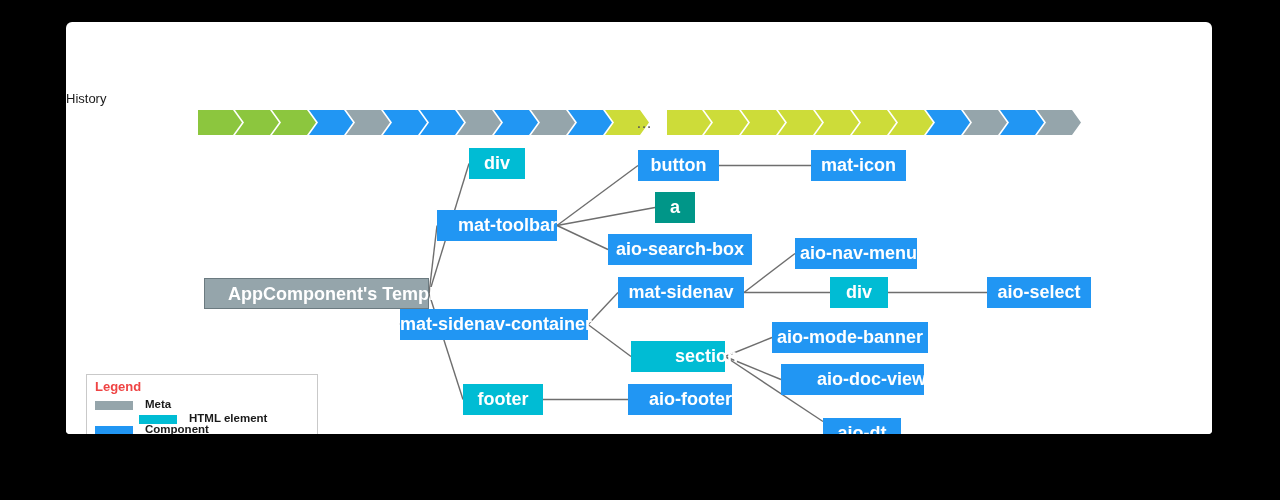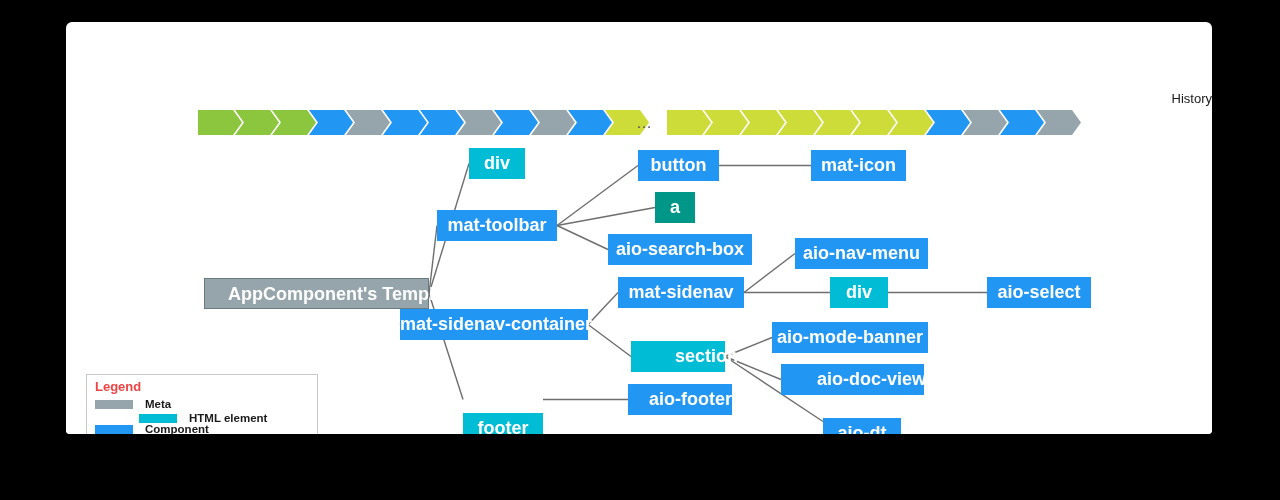--- a/index.html
+++ b/index.html
@@ -81,21 +81,21 @@
     width: 1146px;
     height: 383px;
     background: #ffffff;
   }
 
   
   #history-label {
     position: absolute;
     left: 0; right: 0;
     top: 40px;
-    text-align: right;
+    text-align: left;
     font-size: 13px;
     color: #1a1a1a;
   }
   .history-strip {
     position: absolute;
     top: 59px;
     height: 25px;
     display: flex;
     align-items: center;
   }
@@ -165,21 +165,21 @@
     top: 4px;
     font-size: 13px;
     font-weight: bold;
     color: #ef4444;
   }
   .legend-row {
     position: absolute;
     left: 8px;
     height: 12px;
     display: flex;
-    align-items: center;
+    align-items: flex-end;
   }
   .legend-swatch {
     width: 38px;
     height: 9px;
     flex: 0 0 auto;
   }
   .legend-text {
     margin-left: 12px;
     font-size: 11.5px;
     font-weight: bold;
@@ -243,35 +243,35 @@
         <line x1="678" y1="241.5" x2="764" y2="241.5" stroke="#6e6e6e" stroke-width="1.4"></line>
         <line x1="822" y1="241.5" x2="921" y2="241.5" stroke="#6e6e6e" stroke-width="1.4"></line>
         <line x1="659" y1="305.5" x2="706" y2="286.5" stroke="#6e6e6e" stroke-width="1.4"></line>
         <line x1="659" y1="305.5" x2="715" y2="328.5" stroke="#6e6e6e" stroke-width="1.4"></line>
         <line x1="659" y1="305.5" x2="757" y2="370.5" stroke="#6e6e6e" stroke-width="1.4"></line>
         <line x1="477" y1="348.5" x2="562" y2="348.5" stroke="#6e6e6e" stroke-width="1.4"></line>
       </svg>
     <div id="nodes-layer">
         <div class="node meta" style="left: 138px; top: 227px; width: 225px; background: rgb(149, 165, 171);">AppComponent's Template</div>
         <div class="node" style="left: 403px; top: 97px; width: 56px; background: rgb(0, 188, 212);">div</div>
-        <div class="node" style="left: 371px; top: 159px; width: 120px; background: rgb(33, 150, 243);">mat-toolbar</div>
+        <div class="node" style="left: 371px; top: 159px; width: 120px; background: rgb(33, 150, 243); text-align: right;">mat-toolbar</div>
         <div class="node" style="left: 572px; top: 99px; width: 81px; background: rgb(33, 150, 243);">button</div>
         <div class="node" style="left: 745px; top: 99px; width: 95px; background: rgb(33, 150, 243);">mat-icon</div>
         <div class="node" style="left: 589px; top: 141px; width: 40px; background: rgb(0, 150, 136);">a</div>
         <div class="node" style="left: 542px; top: 183px; width: 144px; background: rgb(33, 150, 243);">aio-search-box</div>
         <div class="node" style="left: 334px; top: 258px; width: 188px; background: rgb(33, 150, 243);">mat-sidenav-container</div>
         <div class="node" style="left: 552px; top: 226px; width: 126px; background: rgb(33, 150, 243);">mat-sidenav</div>
-        <div class="node" style="left: 729px; top: 187px; width: 133px; background: rgb(33, 150, 243);">aio-nav-menu</div>
+        <div class="node" style="left: 729px; top: 187px; width: 122px; background: rgb(33, 150, 243); text-align: right;">aio-nav-menu</div>
         <div class="node" style="left: 764px; top: 226px; width: 58px; background: rgb(0, 188, 212);">div</div>
         <div class="node" style="left: 921px; top: 226px; width: 104px; background: rgb(33, 150, 243);">aio-select</div>
         <div class="node" style="left: 565px; top: 290px; width: 94px; background: rgb(0, 188, 212); padding-left: 44px;">section</div>
         <div class="node" style="left: 706px; top: 271px; width: 156px; background: rgb(33, 150, 243);">aio-mode-banner</div>
         <div class="node" style="left: 715px; top: 313px; width: 143px; background: rgb(33, 150, 243); padding-left: 36px;">aio-doc-viewer</div>
         <div class="node" style="left: 757px; top: 355px; width: 78px; background: rgb(33, 150, 243); margin-top: 12px;">aio-dt</div>
-        <div class="node" style="left: 397px; top: 333px; width: 80px; background: rgb(0, 188, 212); margin-top: 29px;">footer</div>
+        <div class="node" style="left: 397px; top: 333px; width: 80px; background: rgb(0, 188, 212);">footer</div>
         <div class="node" style="left: 562px; top: 333px; width: 104px; background: rgb(33, 150, 243); padding-left: 21px;">aio-footer</div>
       </div>
 
     <div id="legend">
       <div id="legend-title">Legend</div>
       <div id="legend-rows">
           <div class="legend-row" style="top: 23px;">
             <div class="legend-swatch" style="background: rgb(149, 165, 171);"></div>
             <div class="legend-text">Meta</div>
           </div>

